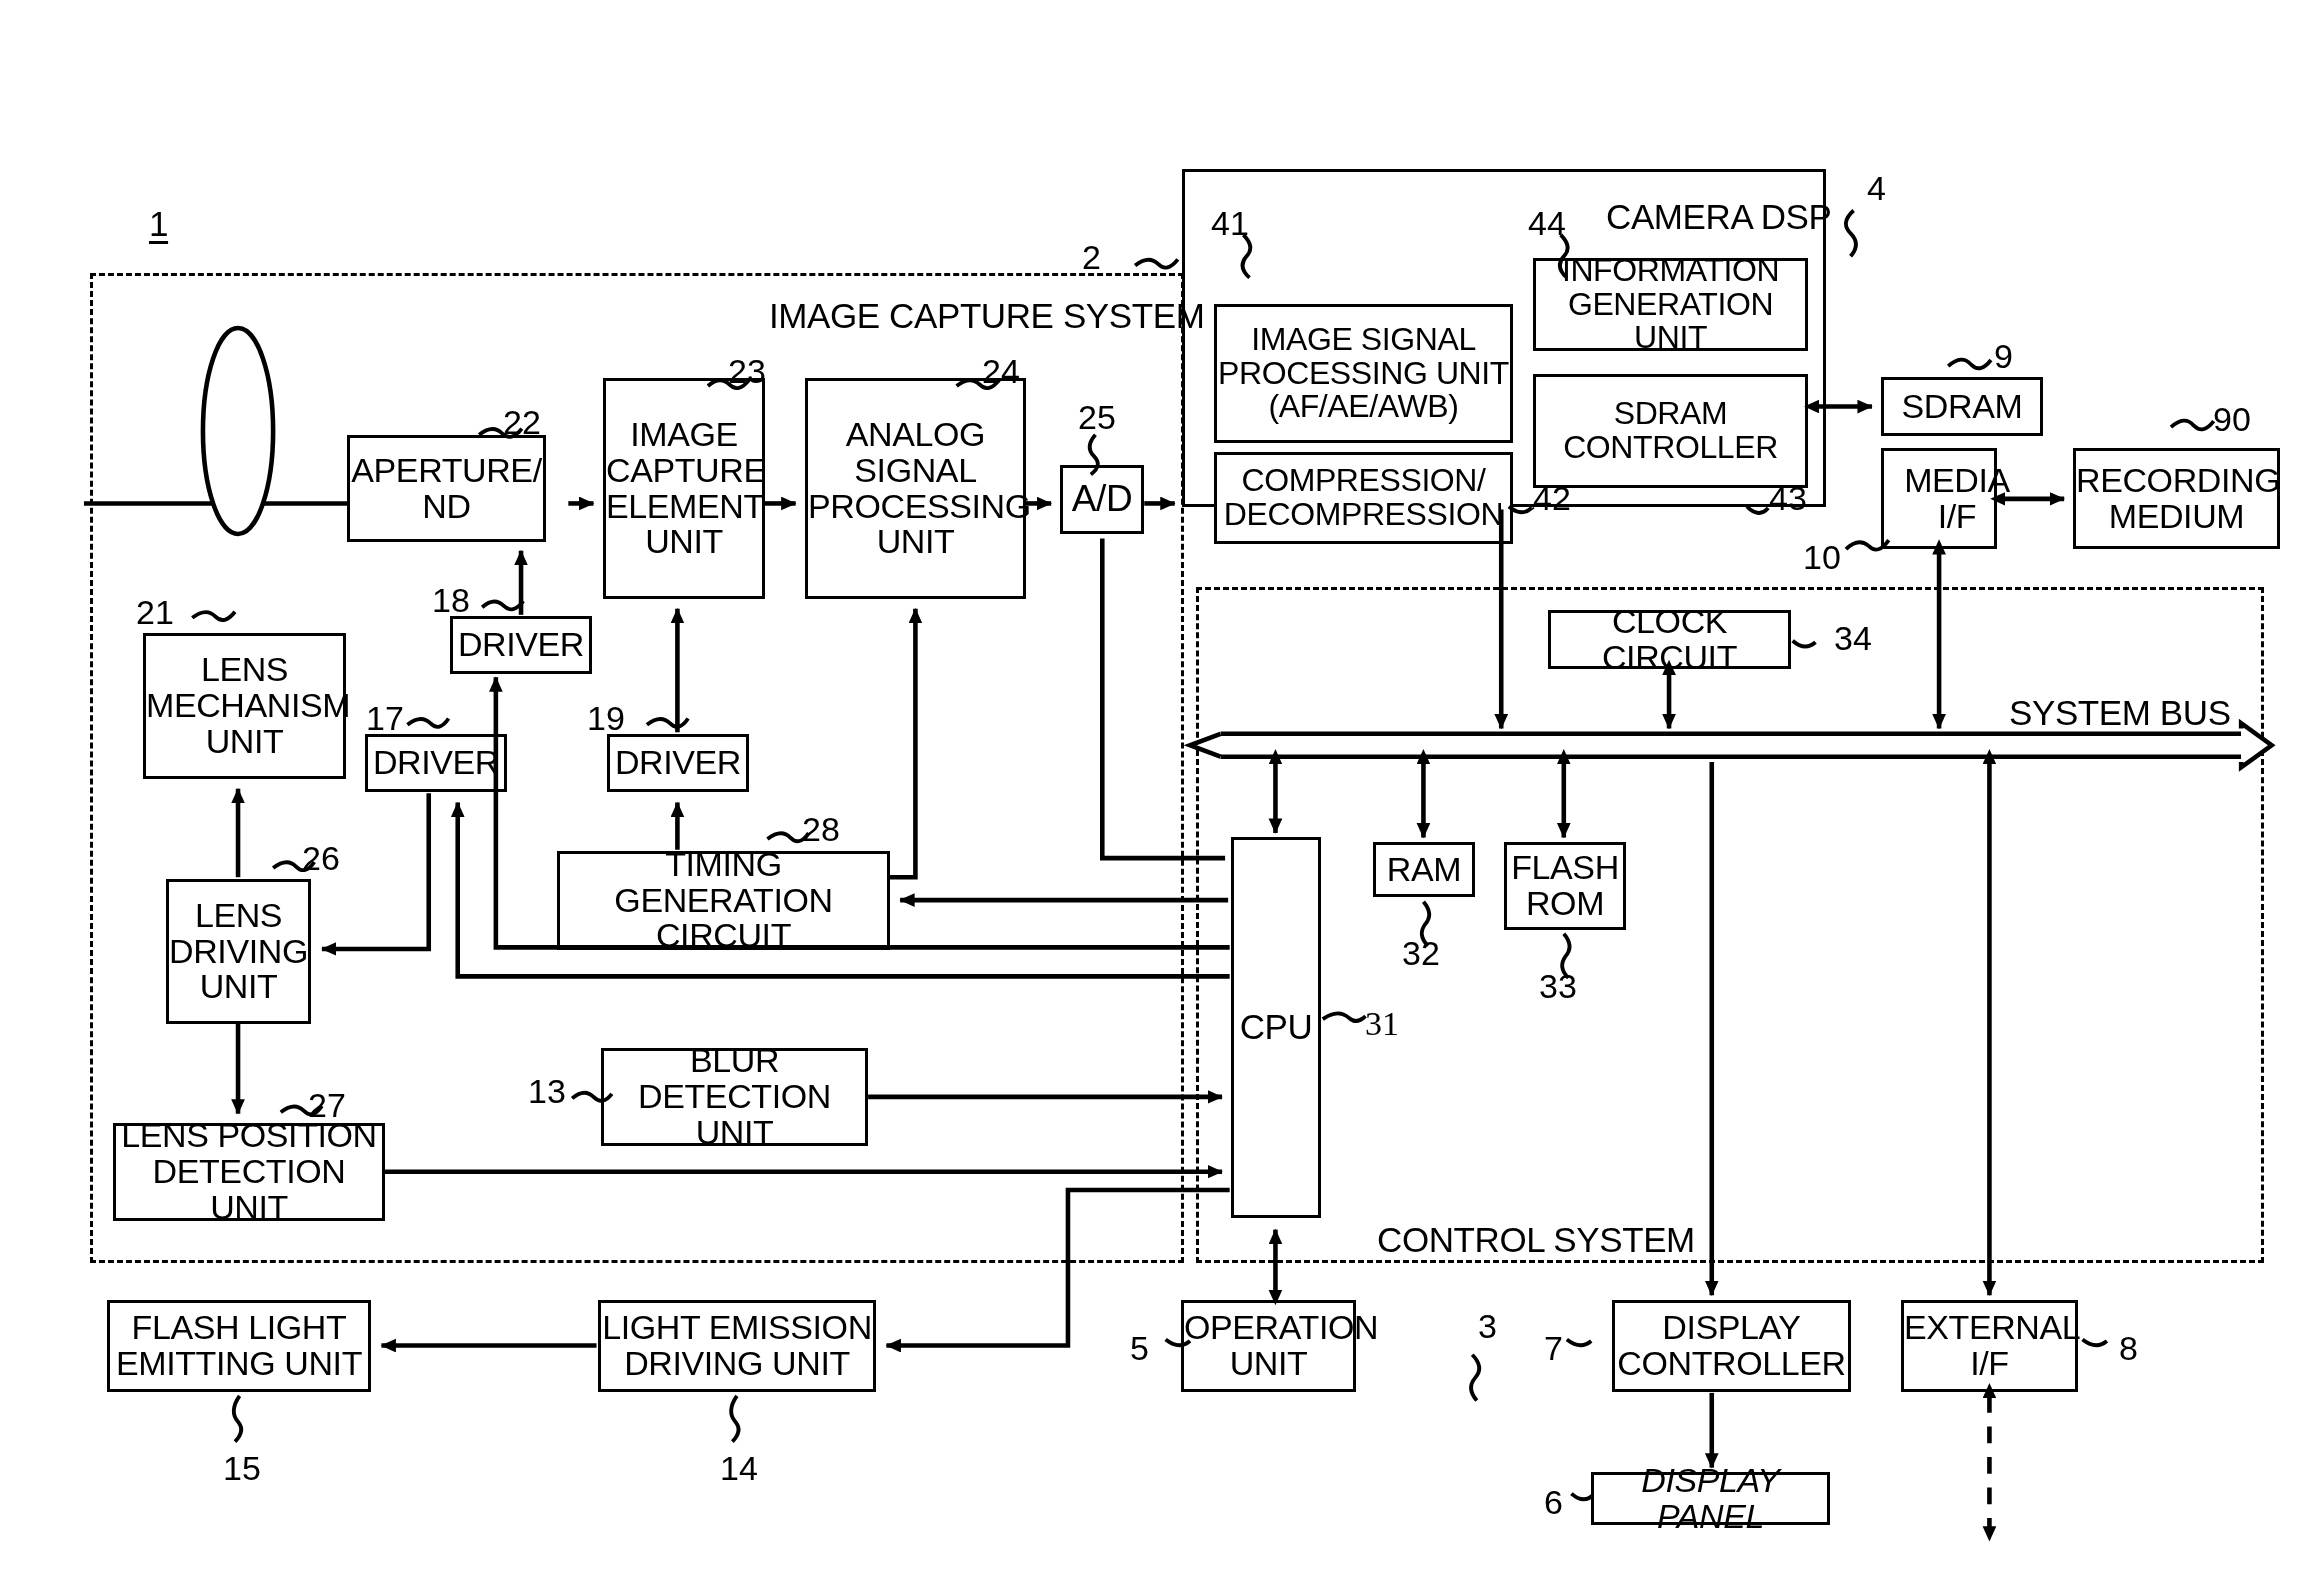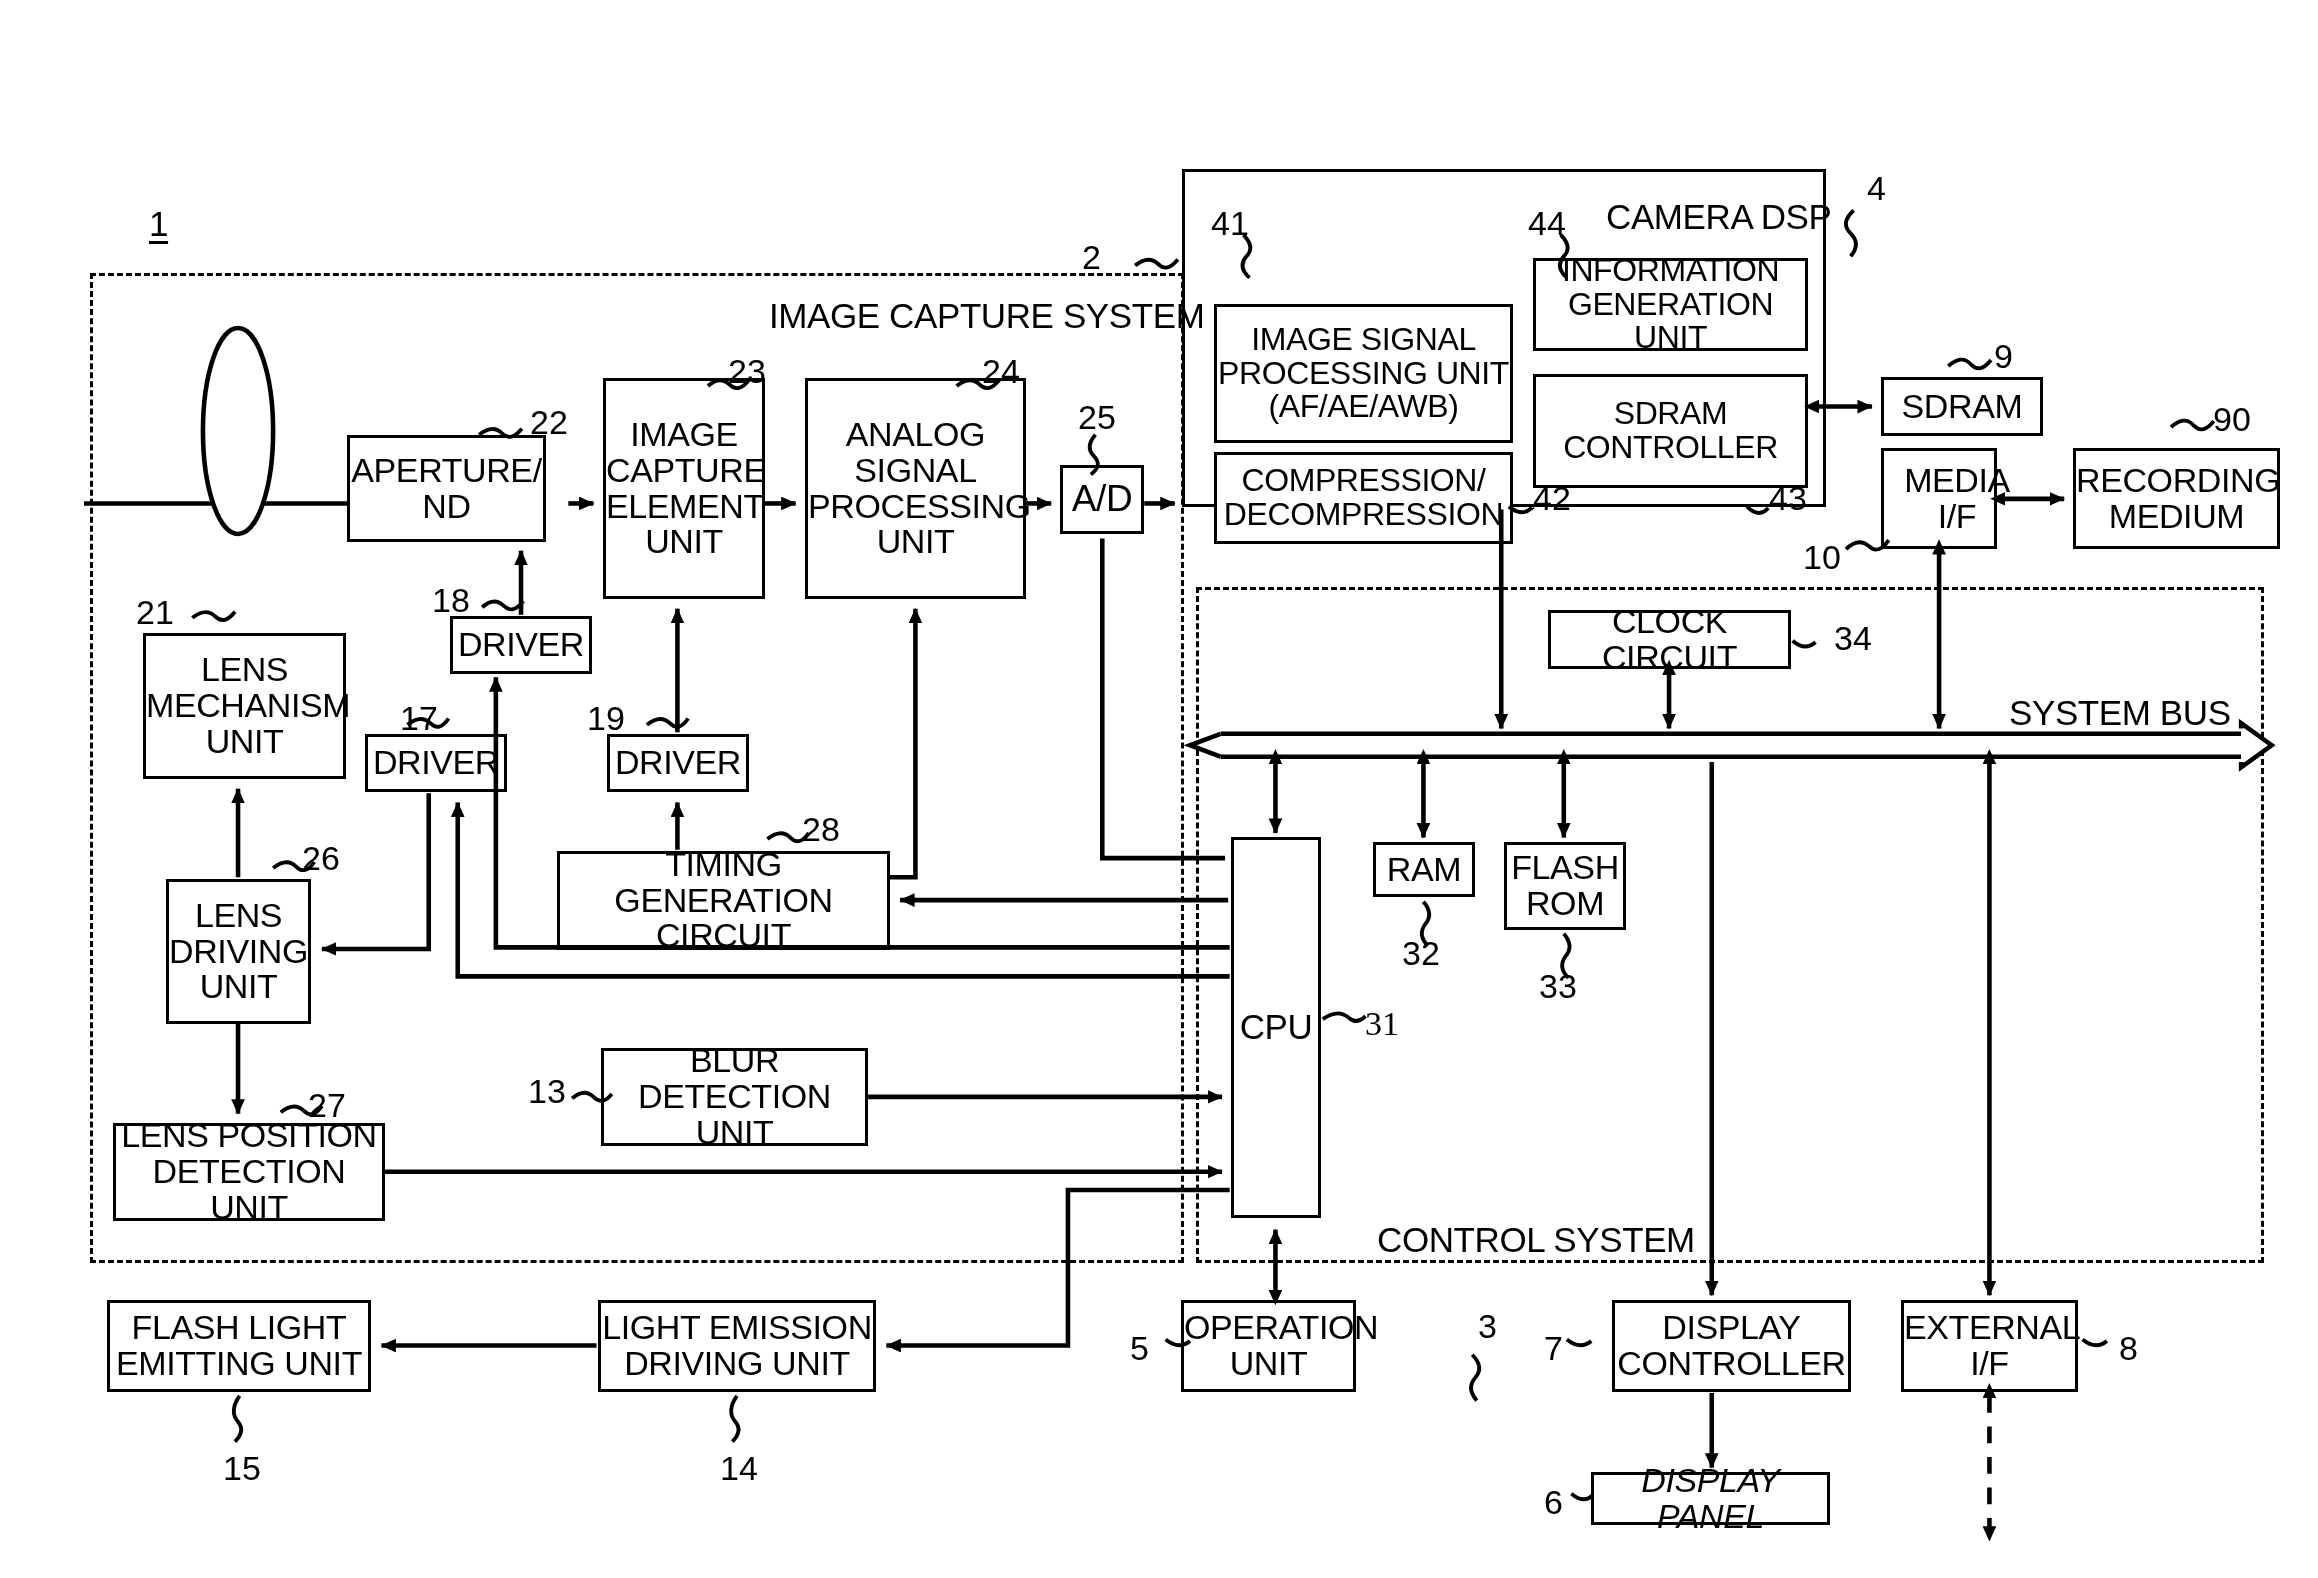--- a/index.html
+++ b/index.html
@@ -225,27 +225,27 @@
   <div class="plainlabel f46" style="left:1377px; top:1220px;">CONTROL SYSTEM</div>
 
   <div class="plainlabel f46" style="left:1606px; top:197px;">CAMERA DSP</div>
 
   <div class="plainlabel f46" style="left:2009px; top:693px;">SYSTEM BUS</div>
 
   <div class="numlabel" style="left:1082px; top:238px;">2</div>
   <div class="numlabel" style="left:1478px; top:1307px;">3</div>
   <div class="numlabel" style="left:1867px; top:169px;">4</div>
 
-  <div class="numlabel" style="left:503px; top:403px;margin-left:27px;">22</div>
+  <div class="numlabel" style="left:503px; top:403px;">22</div>
   <div class="numlabel" style="left:728px; top:352px;">23</div>
   <div class="numlabel" style="left:982px; top:352px;">24</div>
   <div class="numlabel" style="left:1078px; top:398px;">25</div>
   <div class="numlabel" style="left:136px; top:593px;">21</div>
   <div class="numlabel" style="left:432px; top:581px;">18</div>
-  <div class="numlabel" style="left:366px; top:699px;margin-left:34px;">17</div>
+  <div class="numlabel" style="left:366px; top:699px;">17</div>
   <div class="numlabel" style="left:587px; top:699px;">19</div>
   <div class="numlabel" style="left:302px; top:839px;">26</div>
   <div class="numlabel" style="left:308px; top:1086px;">27</div>
   <div class="numlabel" style="left:802px; top:810px;">28</div>
   <div class="numlabel" style="left:528px; top:1072px;">13</div>
 
   <div class="numlabel" style="left:1211px; top:204px;">41</div>
   <div class="numlabel" style="left:1528px; top:204px;">44</div>
   <div class="numlabel" style="left:1533px; top:479px;">42</div>
   <div class="numlabel" style="left:1769px; top:479px;">43</div>

